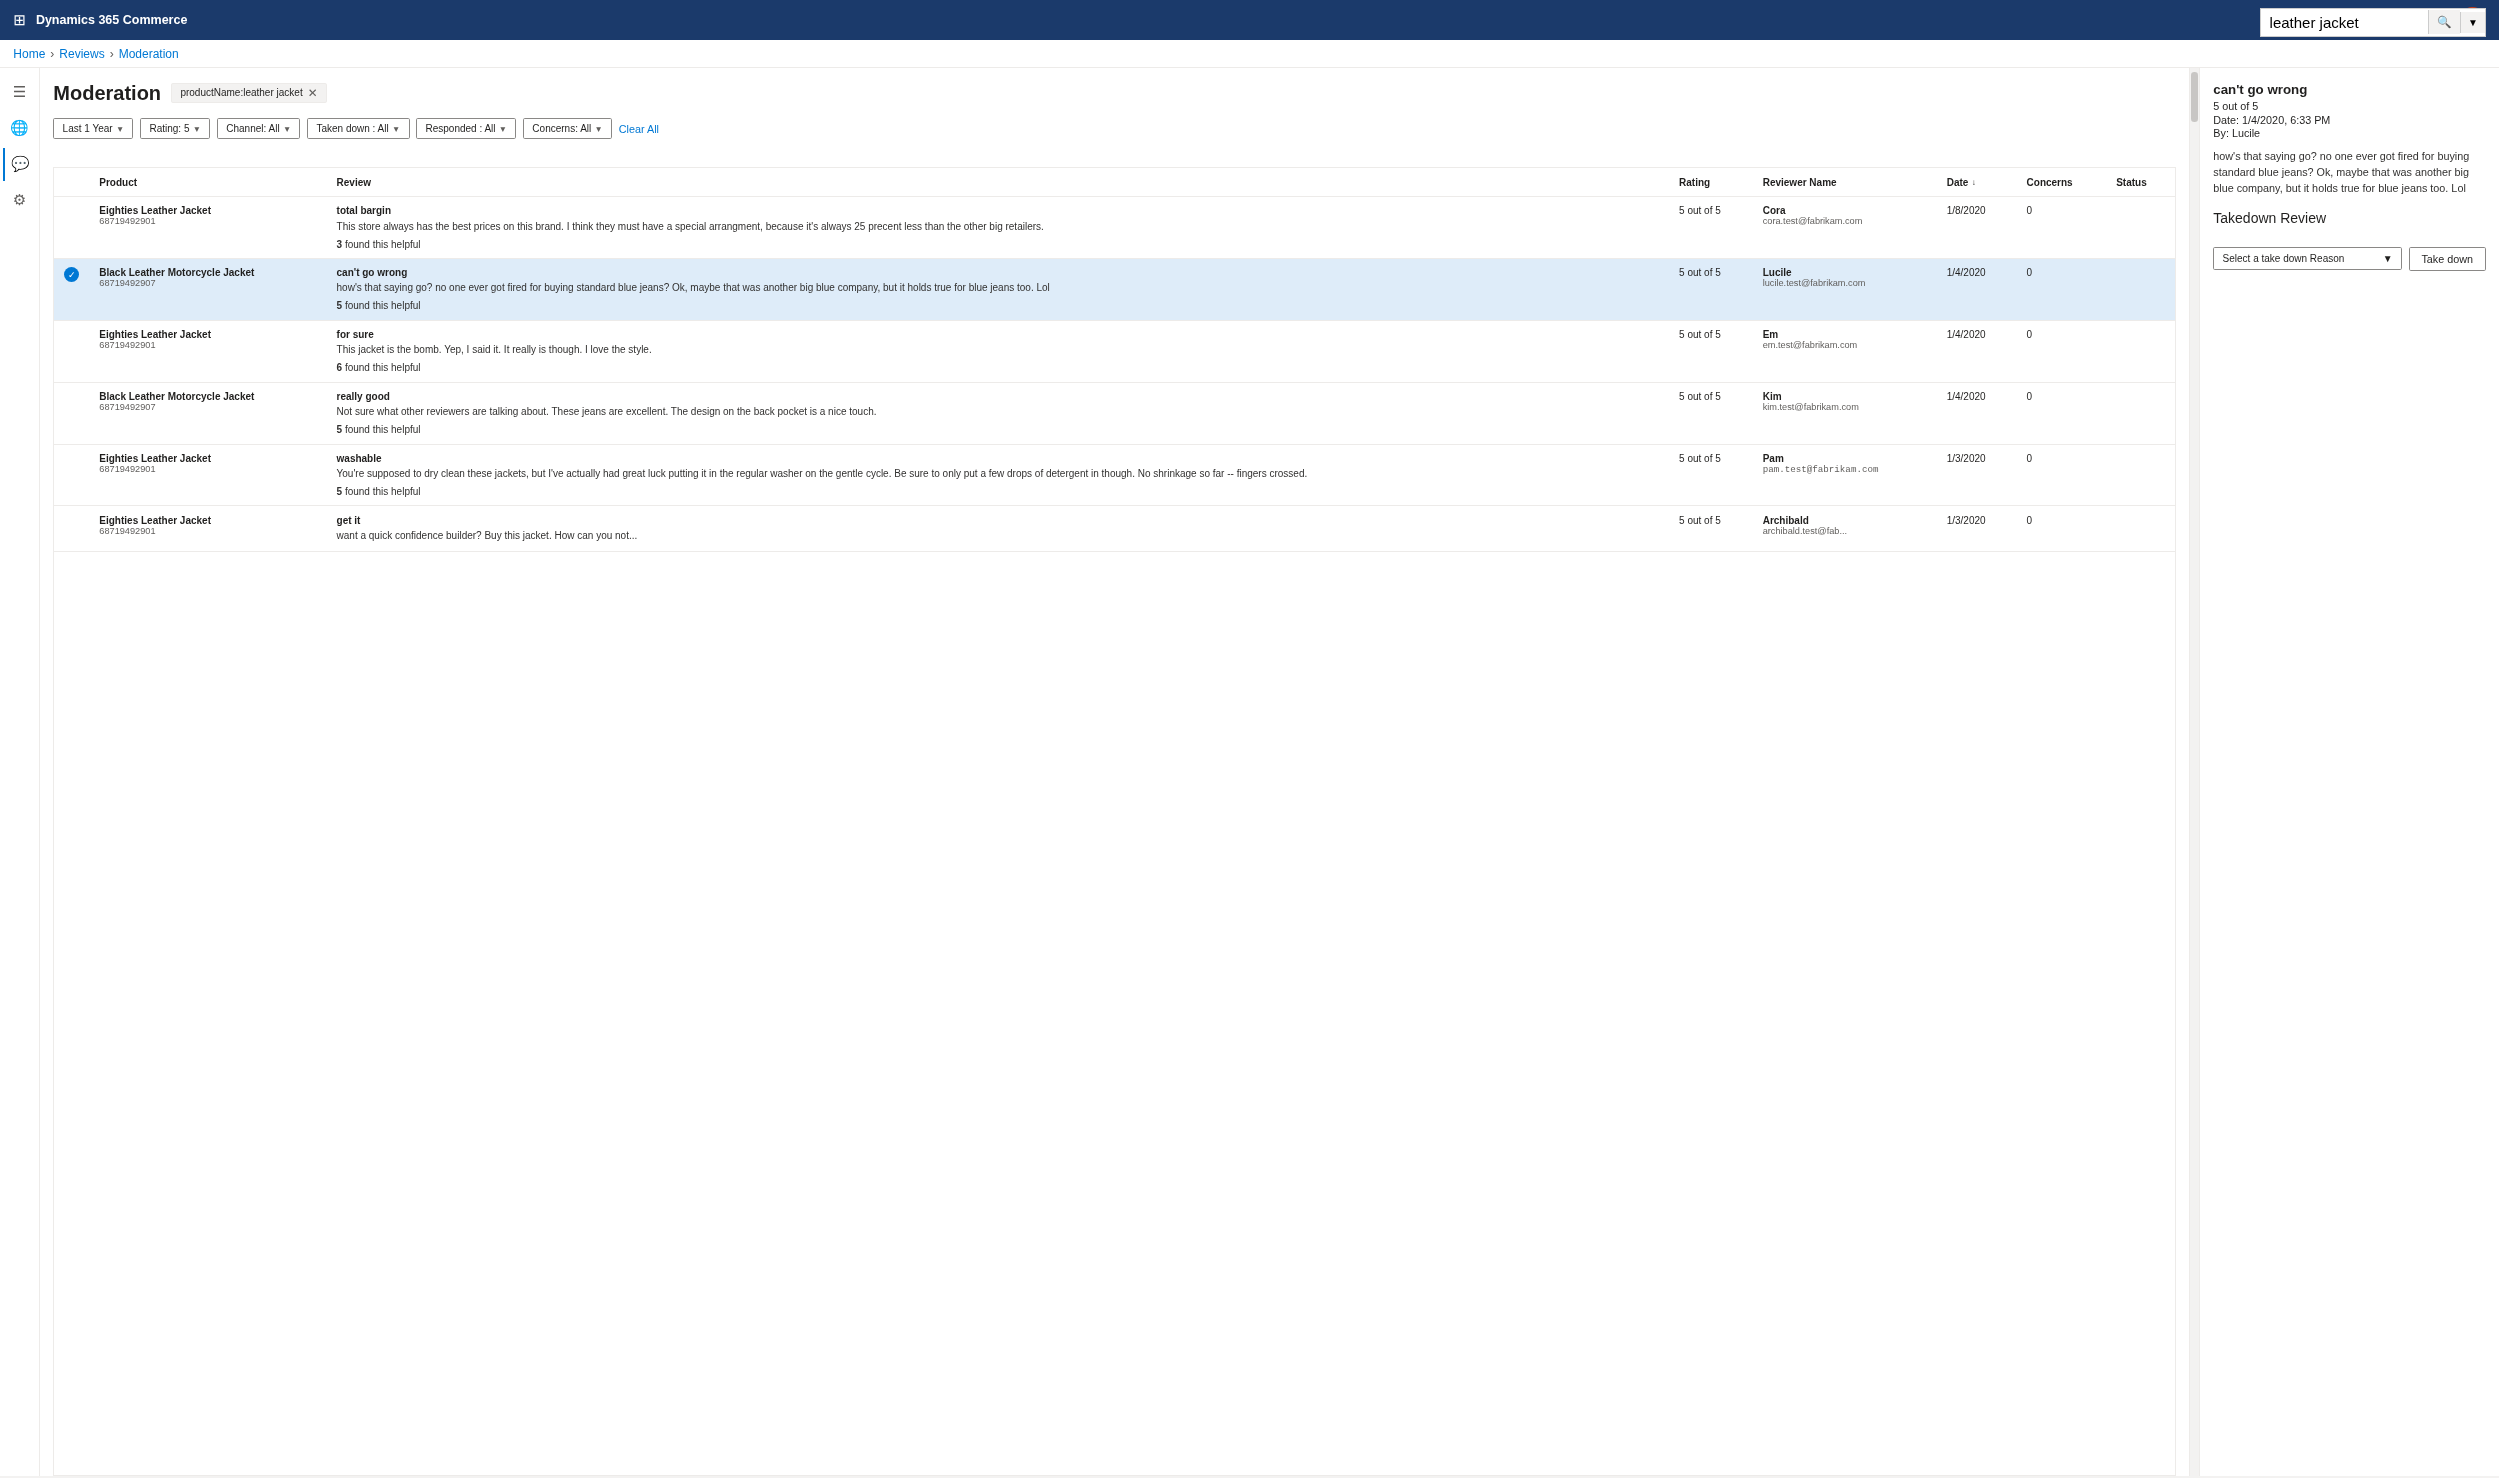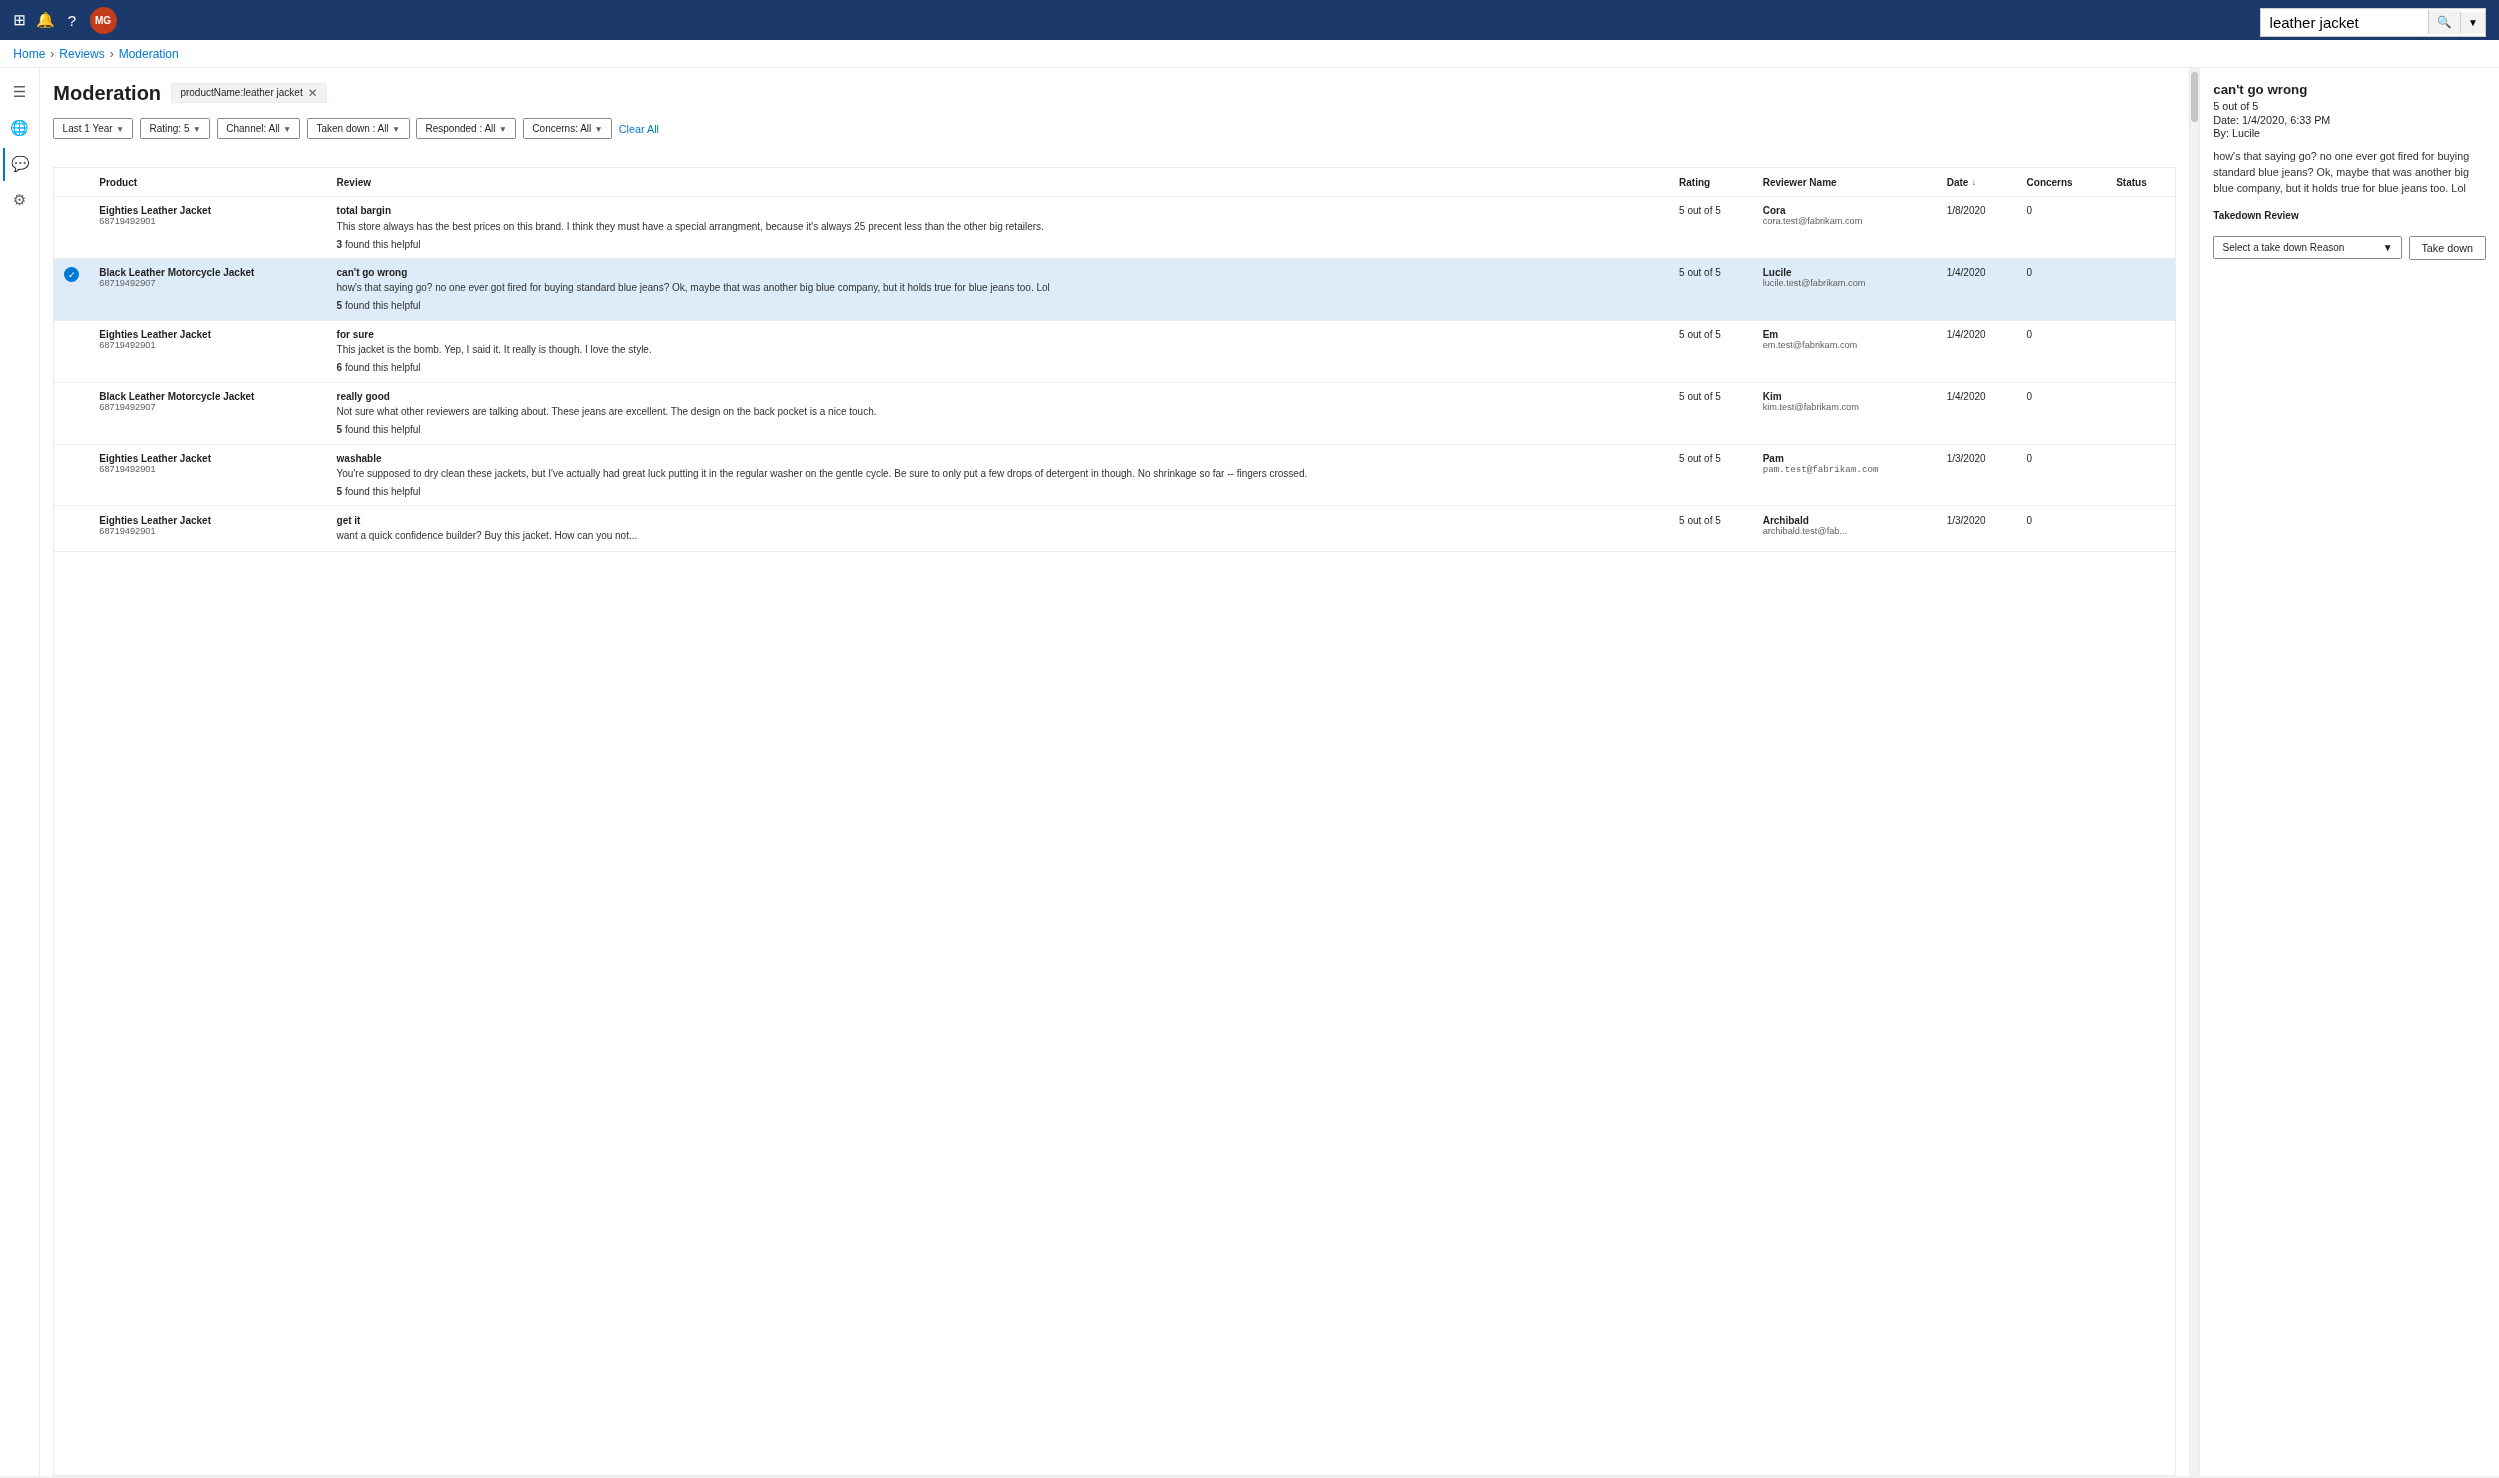--- a/index.html
+++ b/index.html
@@ -246,24 +246,24 @@
       overflow-y: auto;
       flex-shrink: 0;
     }
     .detail-title { font-size: 13.3px; font-weight: 700; color: #201f1e; margin-bottom: 3.3px; }
     .detail-rating { font-size: 10.8px; margin-bottom: 1.7px; }
     .detail-date { font-size: 10.8px; margin-bottom: 1.7px; }
     .detail-by { font-size: 10.8px; margin-bottom: 8.3px; }
     .detail-body { font-size: 10.8px; line-height: 1.5; color: #323130; margin-bottom: 13.3px; }
 
     .section-label {
-      font-size: 10px;
-      font-weight: 700;
-      color: #201f1e;
-      margin-bottom: 15px;
+      font-size: 14px;
+      font-weight: 400;
+      color: #201f1e;
+      margin-bottom: 21px;
     }
     .takedown-row {
       display: flex;
       gap: 6.7px;
       align-items: center;
       margin-bottom: 13.3px;
     }
     .takedown-select {
       flex: 1;
       border: 0.8px solid #8a8886;
@@ -340,20 +340,21 @@
       cursor: pointer;
     }
     .sort-icon { font-size: 8.3px; }
   </style>
 </head>
 <body>
 
 <div style="position: relative;">
   <div class="topbar">
     <span class="topbar-grid-icon">⊞</span>
+    <span class="topbar-title">Dynamics 365 Commerce</span>
     <div class="topbar-icons">
       <button class="topbar-icon-btn">🔔</button>
       <button class="topbar-icon-btn">?</button>
       <div class="topbar-avatar">MG</div>
     </div>
   </div>
 
   <div class="search-bar-container" style="top:7.5px; right:13.3px; display:flex; align-items:center;">
     <div class="search-input-wrap">
       <input class="search-input" type="text" value="leather jacket" style="">

